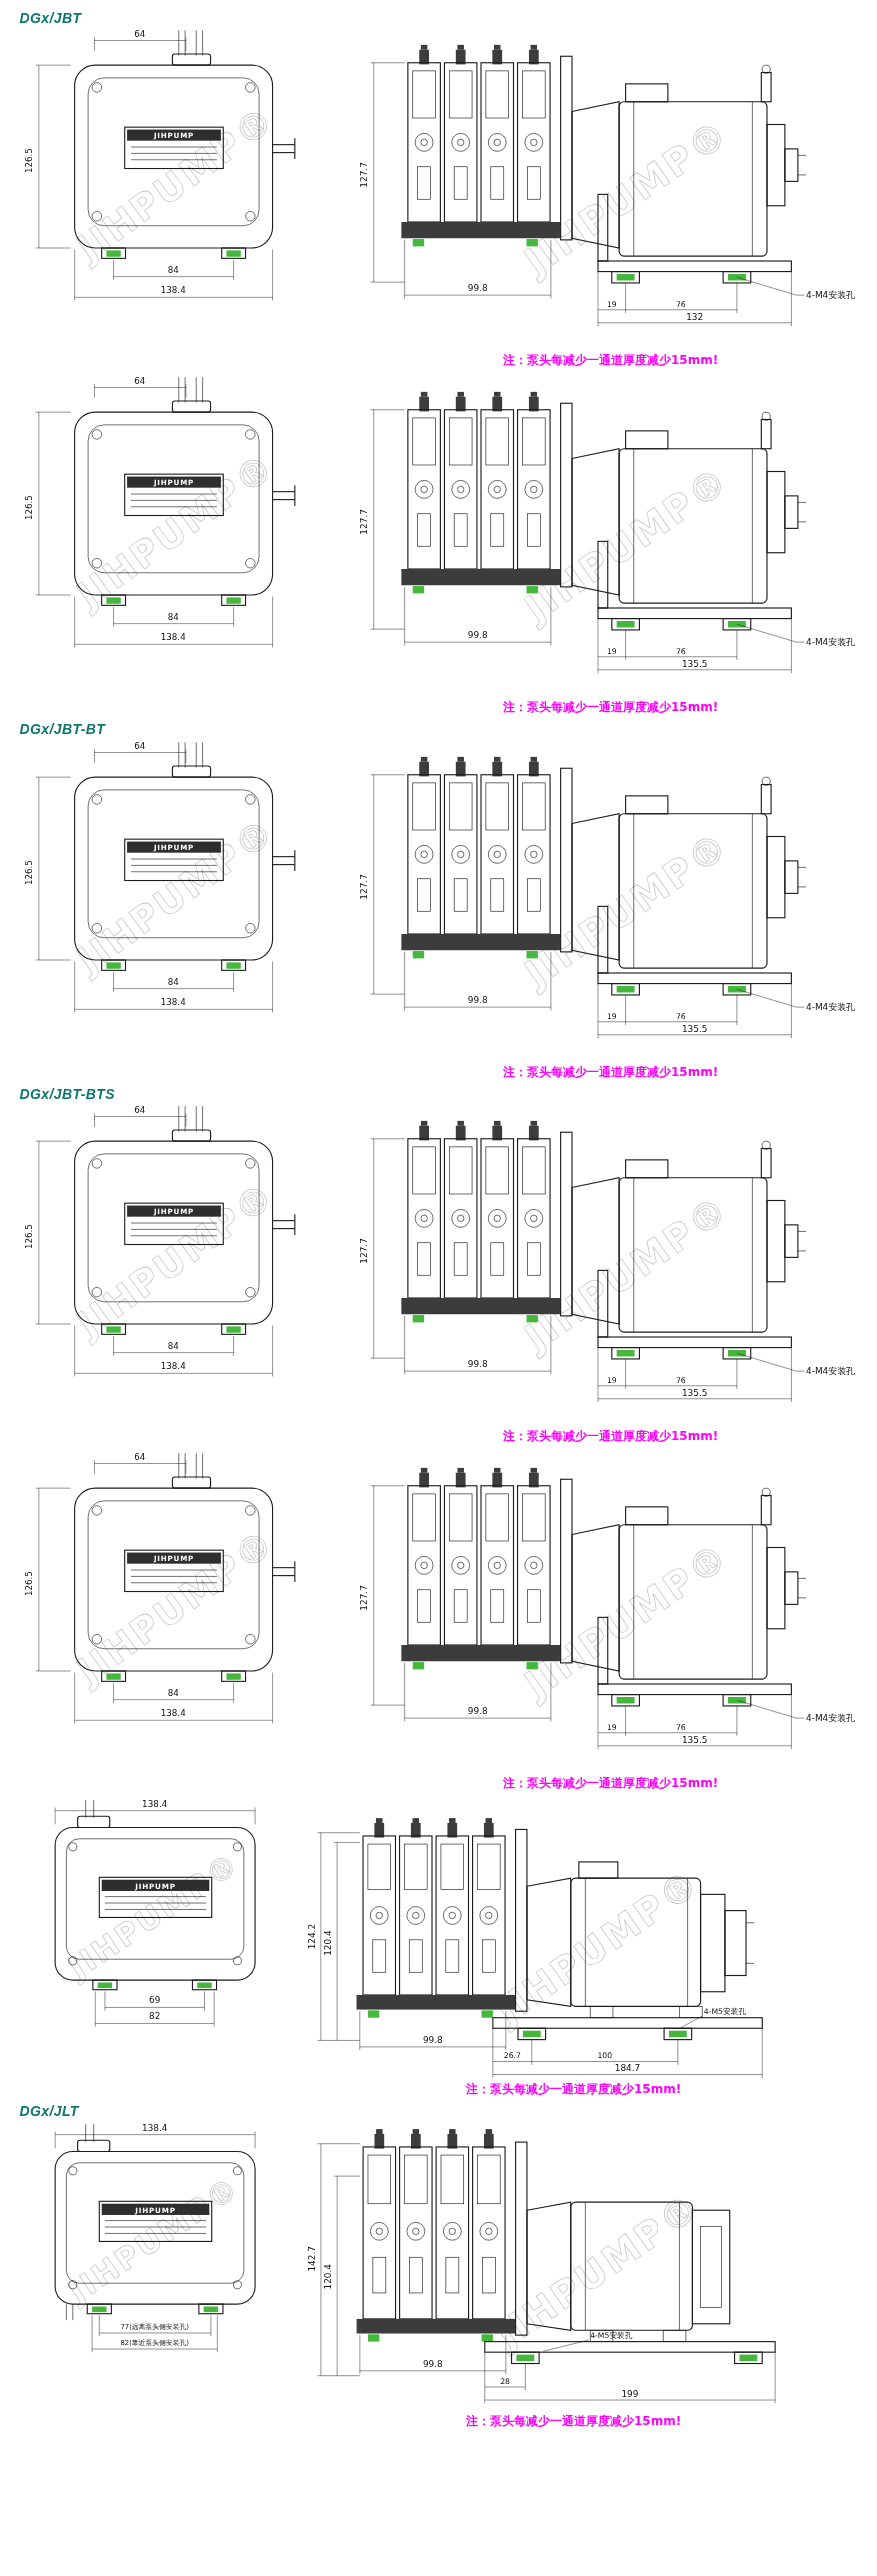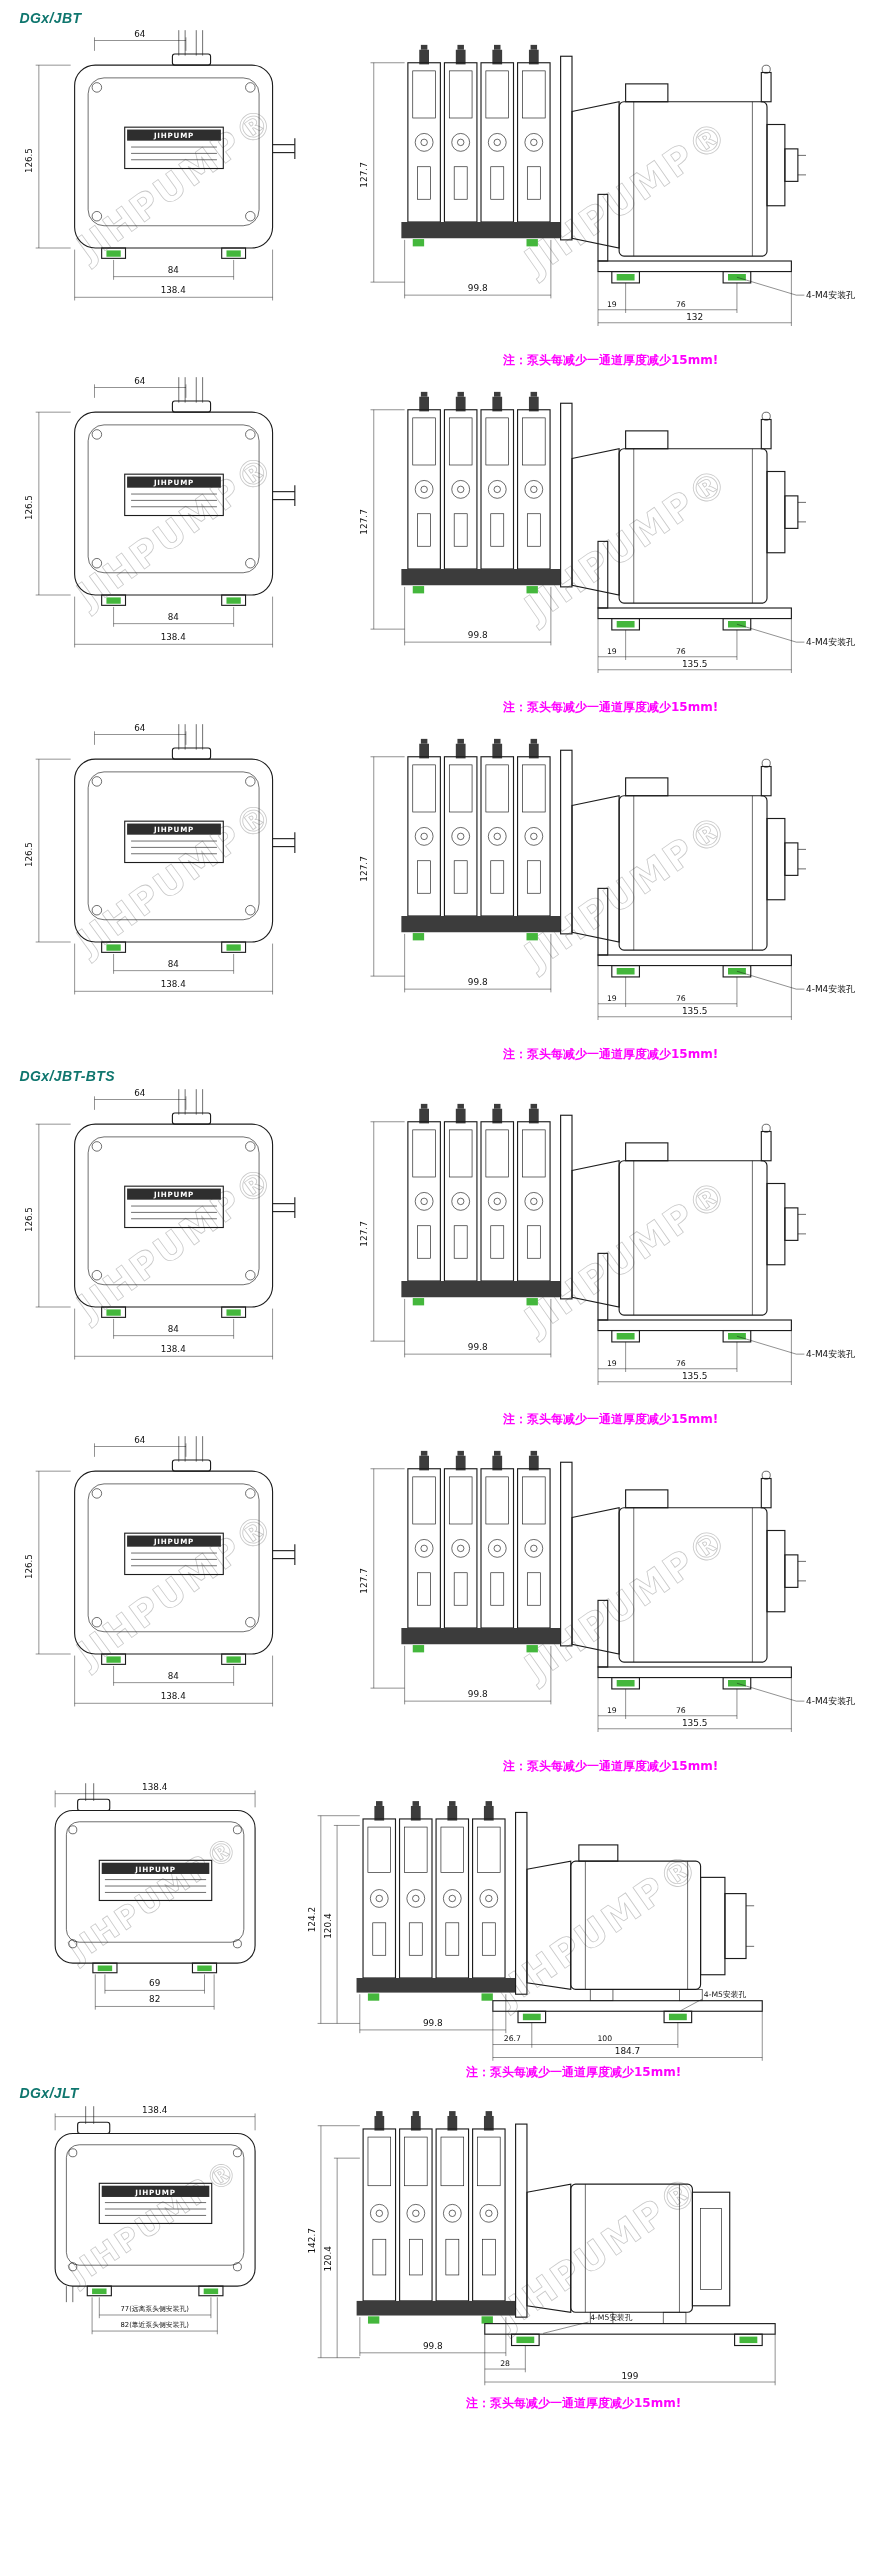--- a/index.html
+++ b/index.html
@@ -343,20 +343,21 @@
           <polyline class="dimln" points="475,308 548,330 558,330"></polyline>
           <text class="dimtx" x="560" y="334">4-M4安装孔</text>
         </g>
       </svg>
       <div class="note">注：泵头每减少一通道厚度减少15mm!</div>
     </div>
   </div>
 </section>
 
 <section class="pump-section">
+  <h2>DGx/JBT-BT</h2>
   <div class="row">
     <svg viewBox="0 0 400 400" width="318" height="318">
       <text class="wm" x="205" y="212" text-anchor="middle" transform="rotate(-36 205 200)">JIHPUMP®</text>
       <g class="thin">
         <line x1="206" y1="4" x2="206" y2="36"></line>
             <line x1="214" y1="4" x2="214" y2="36"></line>
         <line x1="228" y1="4" x2="228" y2="36"></line>
             <line x1="236" y1="4" x2="236" y2="36"></line>
       </g>
       <g class="ln">

